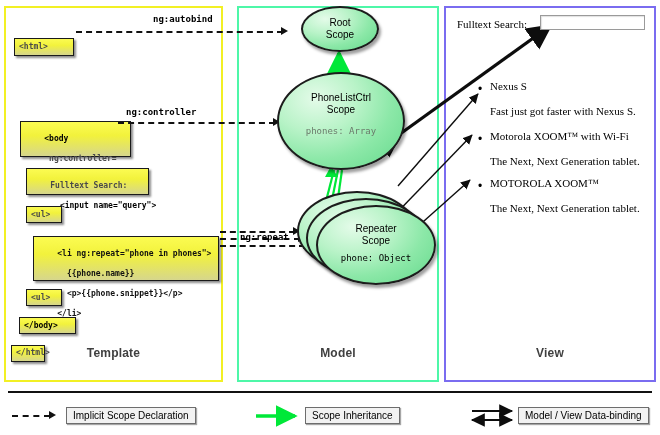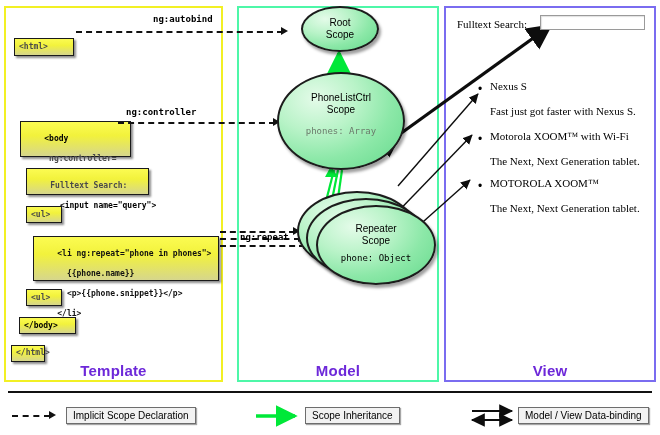--- a/index.html
+++ b/index.html
@@ -21,27 +21,27 @@
     position: absolute;
     background: #ffffff;
     box-sizing: border-box;
   }
   #panel-template { left: 4px;   top: 6px;  width: 219px; height: 376px; border: 2px solid #f2f024; }
   #panel-model    { left: 237px; top: 6px;  width: 202px; height: 376px; border: 2px solid #4df7a8; }
   #panel-view     { left: 444px; top: 6px;  width: 212px; height: 376px; border: 2px solid #7a6cf0; }
 
   .panel-label {
     position: absolute;
-    bottom: 1px;
+    bottom: 20px;
     left: 0;
     width: 100%;
     text-align: center;
-    font-size: 15px;
+    font-size: 12px;
     font-weight: 600;
-    color: #6d28d9;
+    color: #404040;
     letter-spacing: .2px;
   }
 
   
   .codebox {
     position: absolute;
     box-sizing: border-box;
     border: 1px solid #1a1a1a;
     background: linear-gradient(180deg, #fbfb52 0%, #f2f23c 40%, #d6d68c 100%);
     box-shadow: 2px 2px 2px rgba(0,0,0,.45);

